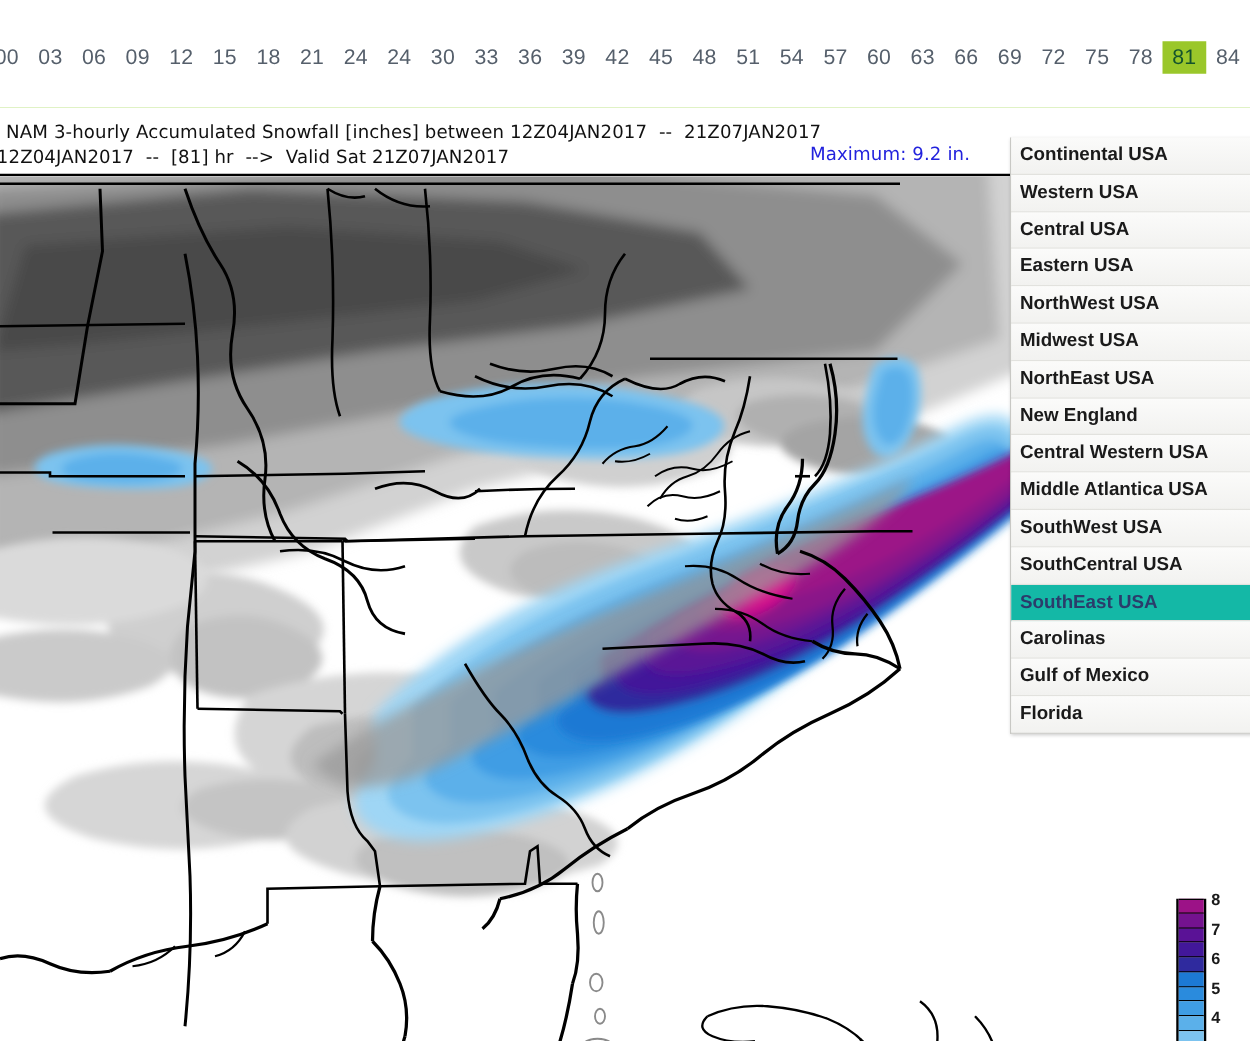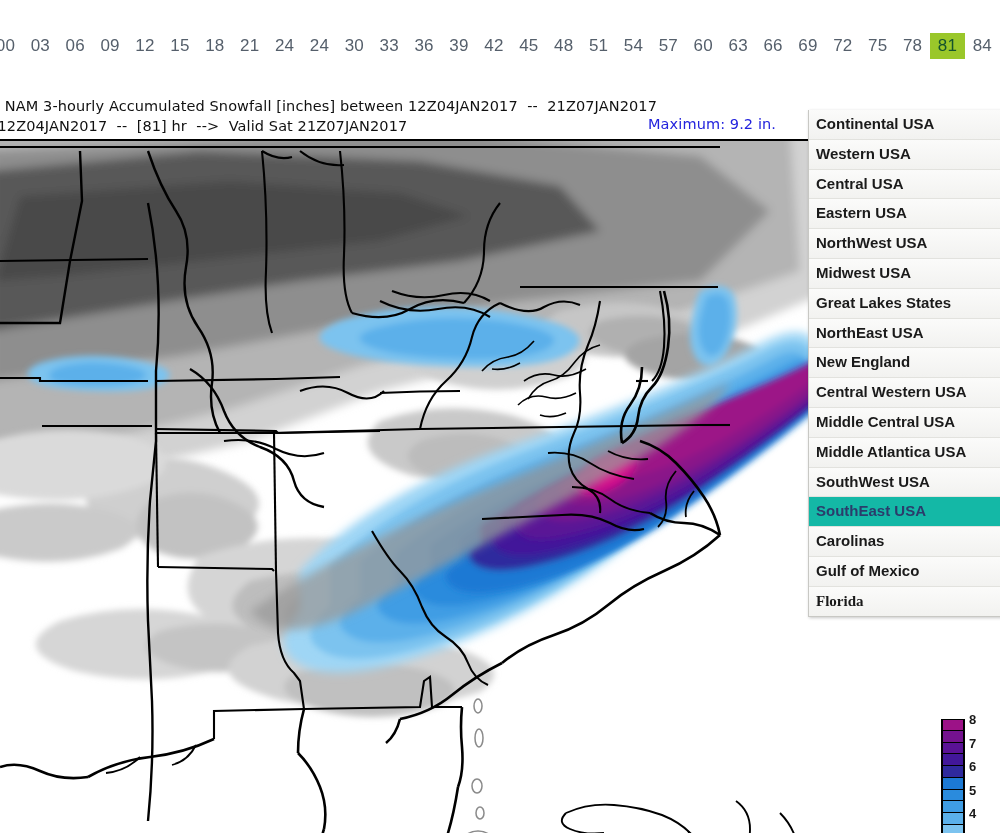--- a/index.html
+++ b/index.html
@@ -108,21 +108,21 @@
     font-size: 15px;
     font-weight: bold;
     color: #1a1a1a;
     border-bottom: 1px solid #e2e2de;
     white-space: nowrap;
     overflow: hidden;
     cursor: pointer;
     background: linear-gradient(#fbfbfa, #f2f2f0);
     user-select: none;
   }
-  .region-item:last-child { border-bottom: none; font-family: Liberation Serif, serif; }
+  .region-item:last-child { border-bottom: none; }
   .region-item.selected {
     background: #14b8a6;
     color: #2b3c6b;
   }
 
   
   #colorbar {
     position: absolute;
     left: 941px; top: 633px;
     width: 58px; height: 200px;
@@ -460,24 +460,23 @@
 
 </div>
 
 <div id="region-menu">
     <div class="region-item">Continental USA</div>
     <div class="region-item">Western USA</div>
     <div class="region-item">Central USA</div>
     <div class="region-item">Eastern USA</div>
     <div class="region-item">NorthWest USA</div>
     <div class="region-item">Midwest USA</div>
-    <div class="region-item">Great Lakes States</div>
     <div class="region-item">NorthEast USA</div>
     <div class="region-item">New England</div>
     <div class="region-item">Central Western USA</div>
-    <div class="region-item">Middle Central USA</div>
     <div class="region-item">Middle Atlantica USA</div>
     <div class="region-item">SouthWest USA</div>
+    <div class="region-item">SouthCentral USA</div>
     <div class="region-item selected">SouthEast USA</div>
     <div class="region-item">Carolinas</div>
     <div class="region-item">Gulf of Mexico</div>
     <div class="region-item">Florida</div>
   </div>
 
 </body></html>

